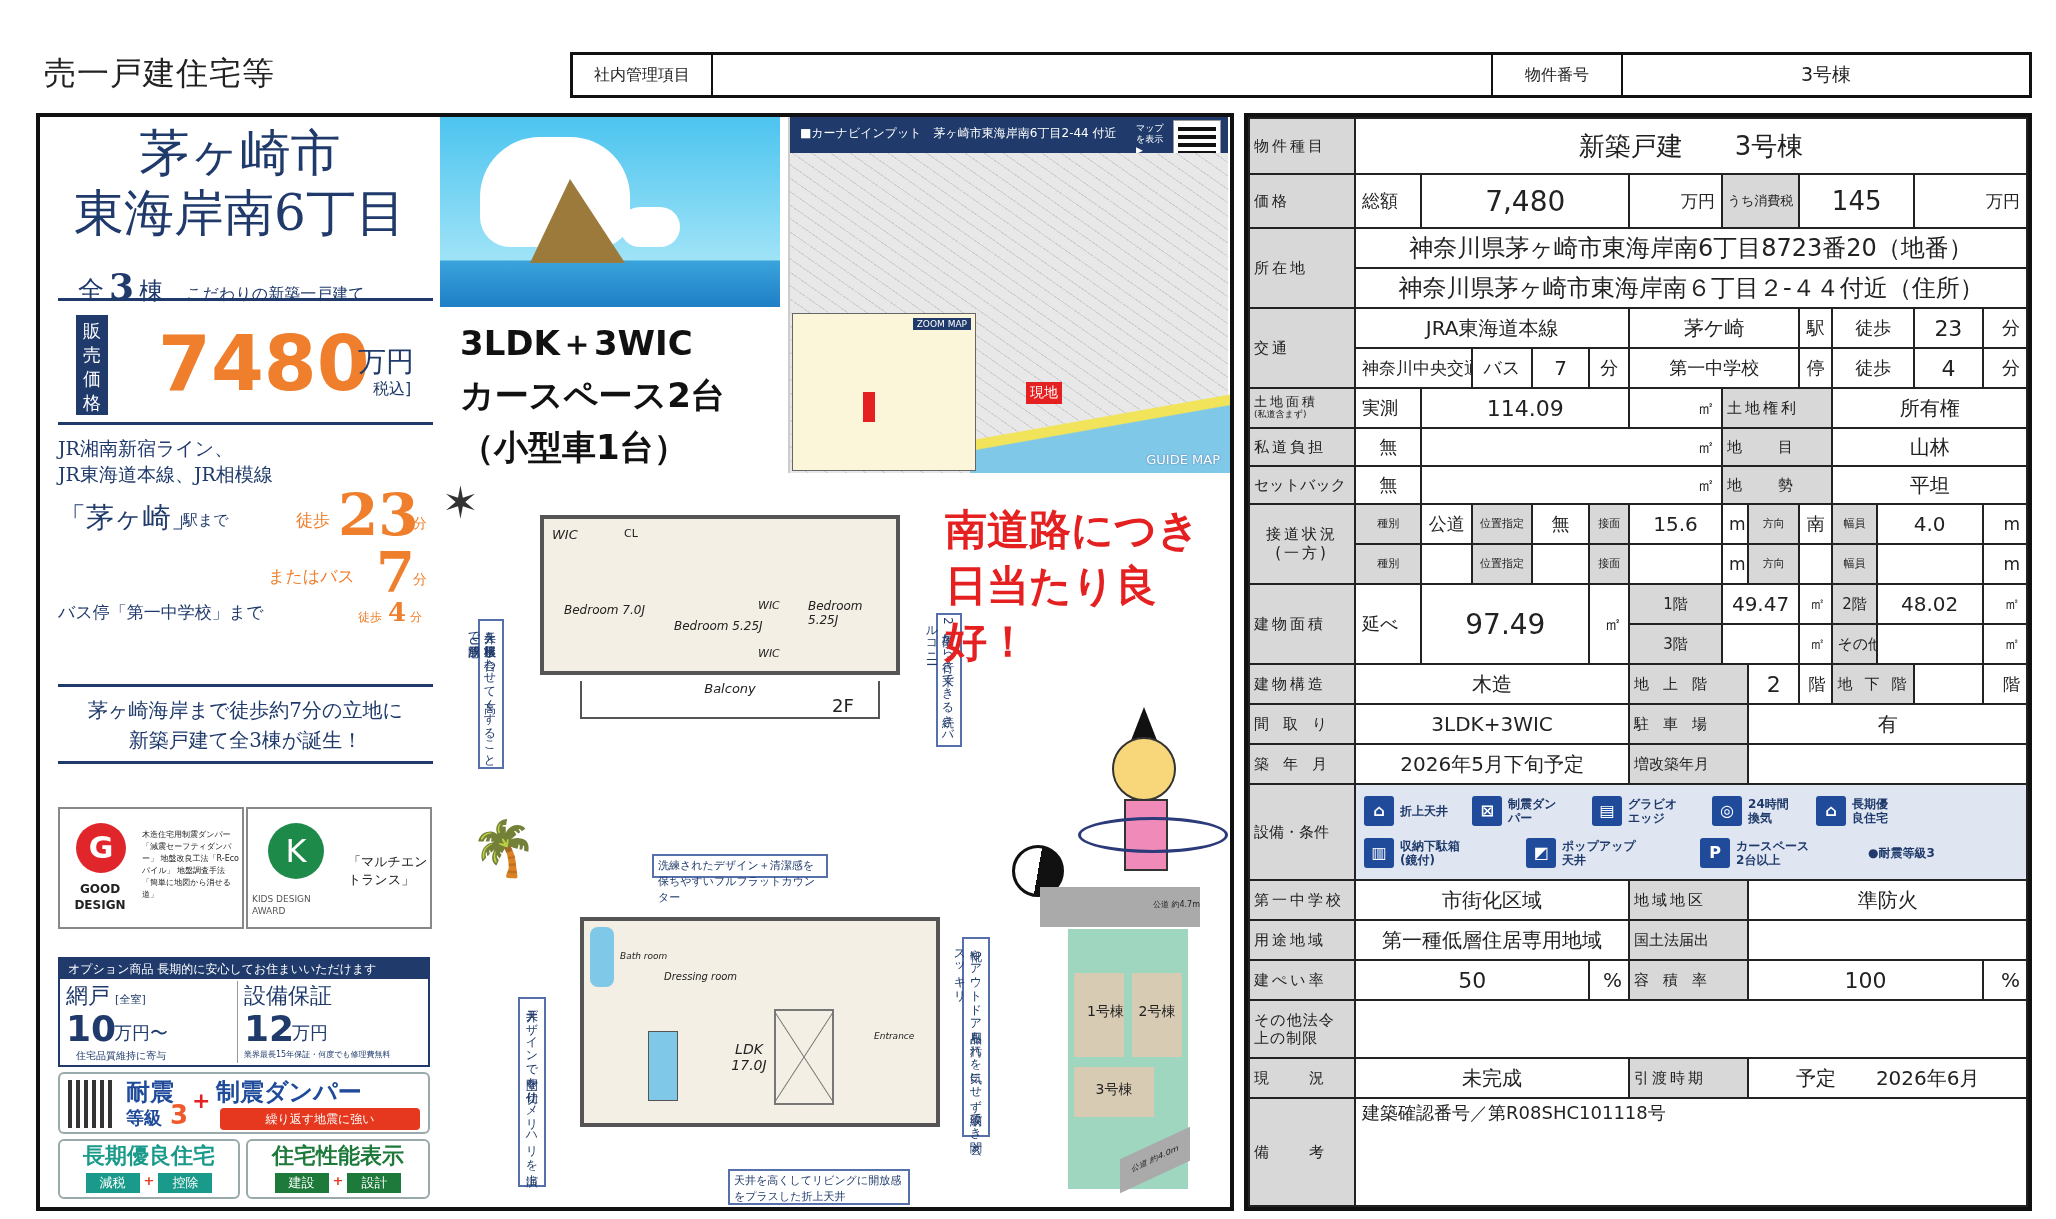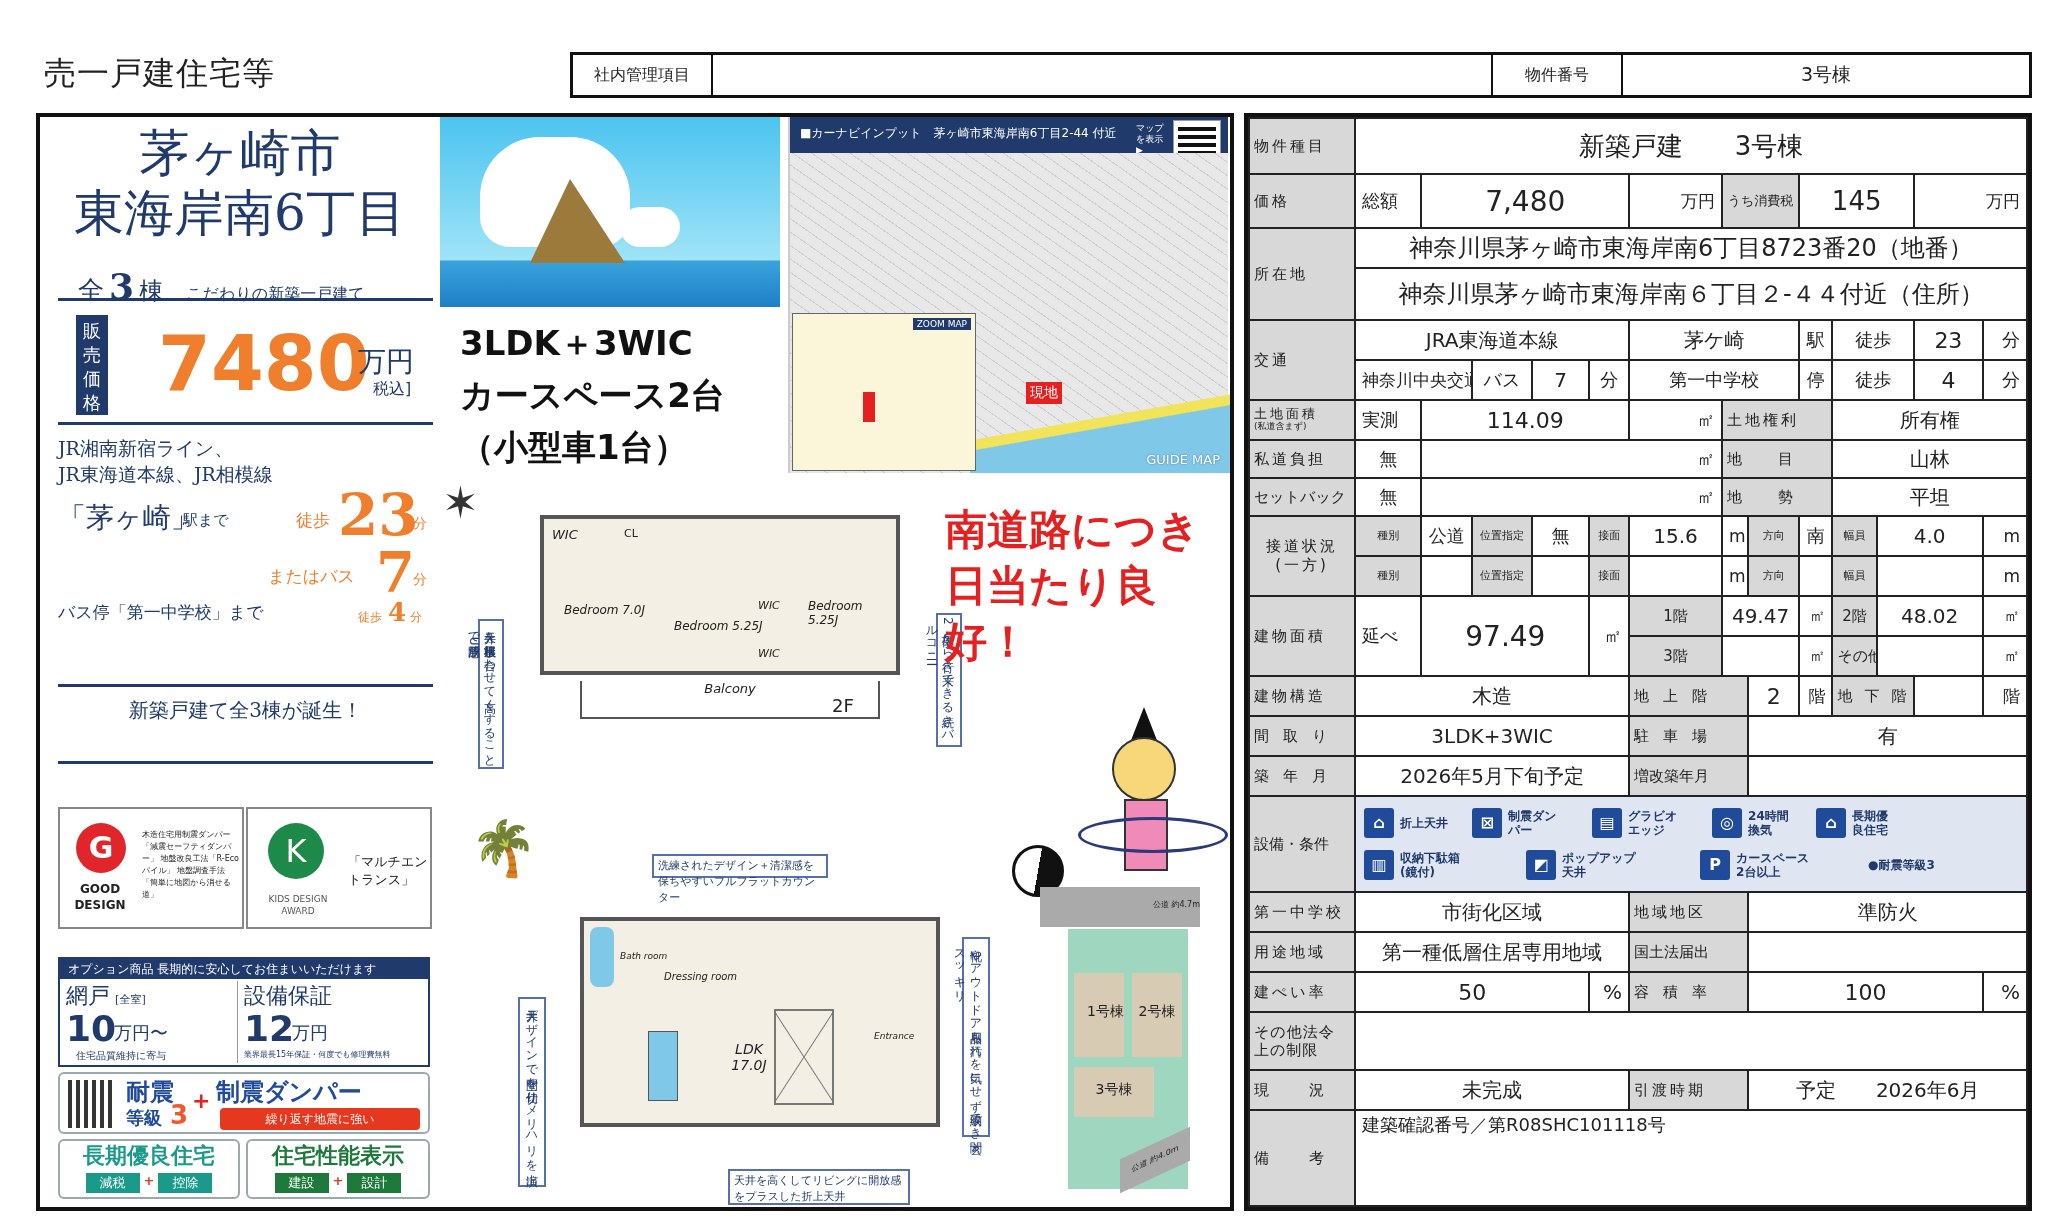--- a/index.html
+++ b/index.html
@@ -89,34 +89,35 @@
         <span class="orange" style="position:absolute;left:355px;top:24px;font-size:14px">分</span>
       </div>
       <div style="position:relative;height:40px">
         <span style="position:absolute;left:0;top:4px;font-size:17px">バス停「第一中学校」まで</span>
         <span class="orange" style="position:absolute;left:300px;top:12px;font-size:12px">徒歩</span>
         <span class="orange" style="position:absolute;left:330px;top:0;font-size:26px;font-weight:bold">4</span>
         <span class="orange" style="position:absolute;left:352px;top:12px;font-size:12px">分</span>
       </div>
     </div>
     <div class="catch">
+      <div>茅ヶ崎海岸まで徒歩約7分の立地に</div>
       <div>新築戸建て全3棟が誕生！</div>
     </div>
 
     <div class="award" style="left:18px;width:186px">
       <div style="position:absolute;left:16px;top:14px;width:50px;height:50px;border-radius:50%;background:#e0262a;color:#fff;font-size:30px;text-align:center;line-height:50px;font-weight:bold">G</div>
       <div style="position:absolute;left:6px;top:72px;font-size:12px;font-weight:bold;text-align:center;width:68px;line-height:16px">
         <div>GOOD</div>
         <div>DESIGN</div>
       </div>
       <div style="position:absolute;left:82px;top:20px;width:98px;font-size:8px;line-height:12px;white-space:normal">木造住宅用制震ダンパー「減震セーフティダンパー」 地盤改良工法「R-Ecoパイル」 地盤調査手法「簡単に地図から消せる道」</div>
     </div>
     <div class="award" style="left:206px;width:186px">
       <div style="position:absolute;left:20px;top:14px;width:56px;height:56px;border-radius:50%;background:#1e8a4a;color:#fff;font-size:32px;text-align:center;line-height:56px">K</div>
-      <div style="position:absolute;left:4px;top:84px;font-size:9px;text-align:center;width:92px;line-height:12px;color:#555">
+      <div style="position:absolute;left:4px;top:84px;font-size:9px;width:92px;line-height:12px;color:#555">
         <div>KIDS DESIGN</div>
         <div>AWARD</div>
       </div>
       <div style="position:absolute;left:100px;top:44px;width:84px;font-size:13px;line-height:18px;white-space:normal">「マルチエントランス」</div>
     </div>
 
     <div class="opt">
       <div class="opt-hd">オプション商品 長期的に安心してお住まいいただけます</div>
       <div style="position:relative;height:86px">
         <div style="position:absolute;left:6px;top:2px;width:172px;height:82px;border-right:1px solid #999;color:#1f3a6b">
@@ -275,21 +276,21 @@
     <td colspan="4" class="c" style="font-size:28px">7,480</td>
     <td class="r" style="font-size:17px">万円</td>
     <td colspan="2" class="sl" style="font-size:13px;white-space:normal">うち消費税</td>
     <td colspan="3" class="c" style="font-size:26px">145</td>
     <td colspan="2" class="r" style="font-size:17px">万円</td>
   </tr>
   <tr style="height:40px">
     <td class="lb" rowspan="2">所在地</td>
     <td colspan="13" class="c" style="font-size:24px">神奈川県茅ヶ崎市東海岸南6丁目8723番20（地番）</td>
   </tr>
-  <tr style="height:52px">
+  <tr style="height:40px">
     <td colspan="13" class="c" style="font-size:24px">神奈川県茅ヶ崎市東海岸南６丁目２-４４付近（住所）</td>
   </tr>
   <tr style="height:40px">
     <td class="lb" rowspan="2">交通</td>
     <td colspan="5" class="c" style="font-size:20px">JRA東海道本線</td>
     <td colspan="3" class="c" style="font-size:20px">茅ケ崎</td>
     <td class="c" style="font-size:18px">駅</td>
     <td colspan="2" class="c" style="font-size:18px">徒歩</td>
     <td class="c" style="font-size:22px">23</td>
     <td class="r" style="font-size:18px">分</td>

